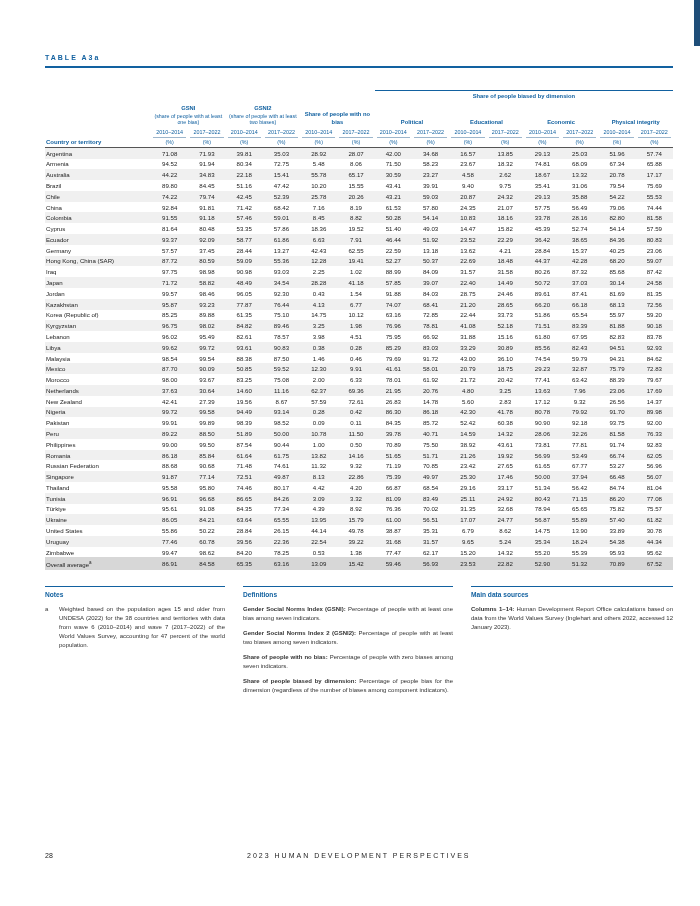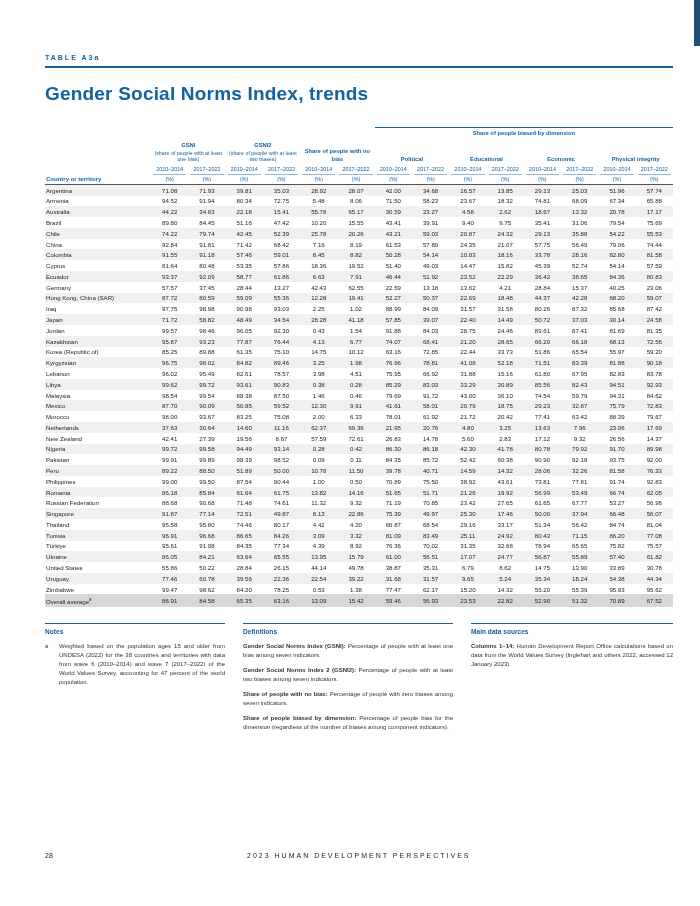--- a/index.html
+++ b/index.html
@@ -58,21 +58,20 @@
   .footer-title { position:absolute; left:202px; top:0; letter-spacing:2px; }
 </style>
 </head>
 <body>
 
 <div class="corner-bar"></div>
 
 <div class="content">
   <div class="table-label">TABLE A3a</div>
   <hr class="label-rule">
-  <h1 class="title">Gender Social Norms Index, trends</h1>
 
   <table>
     <colgroup>
       <col class="country-col">
       <col>
         <col>
         <col>
         <col>
         <col>
         <col>

